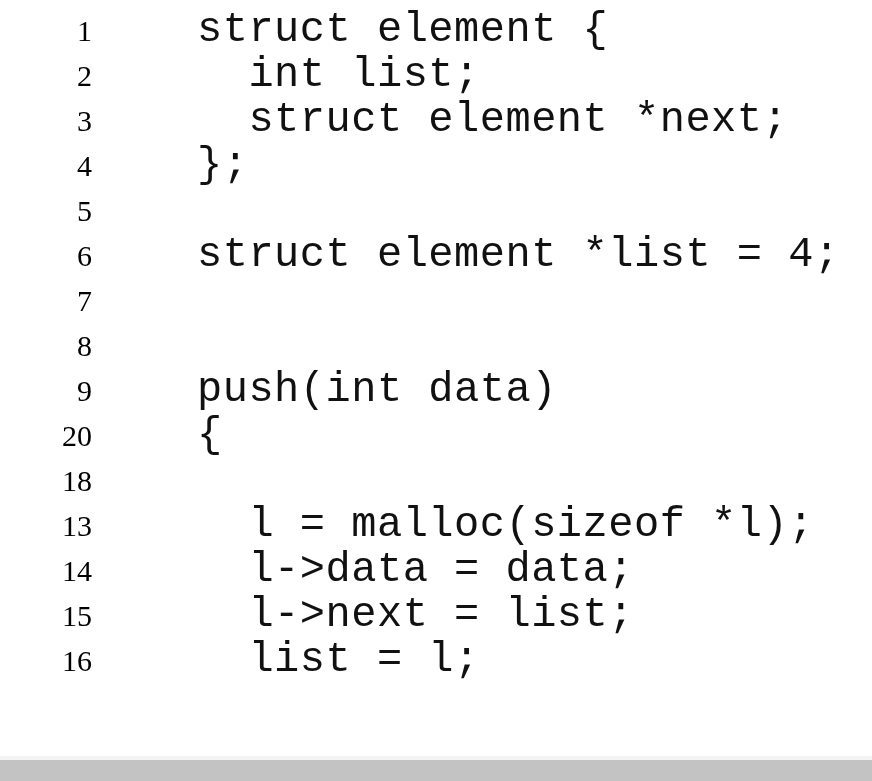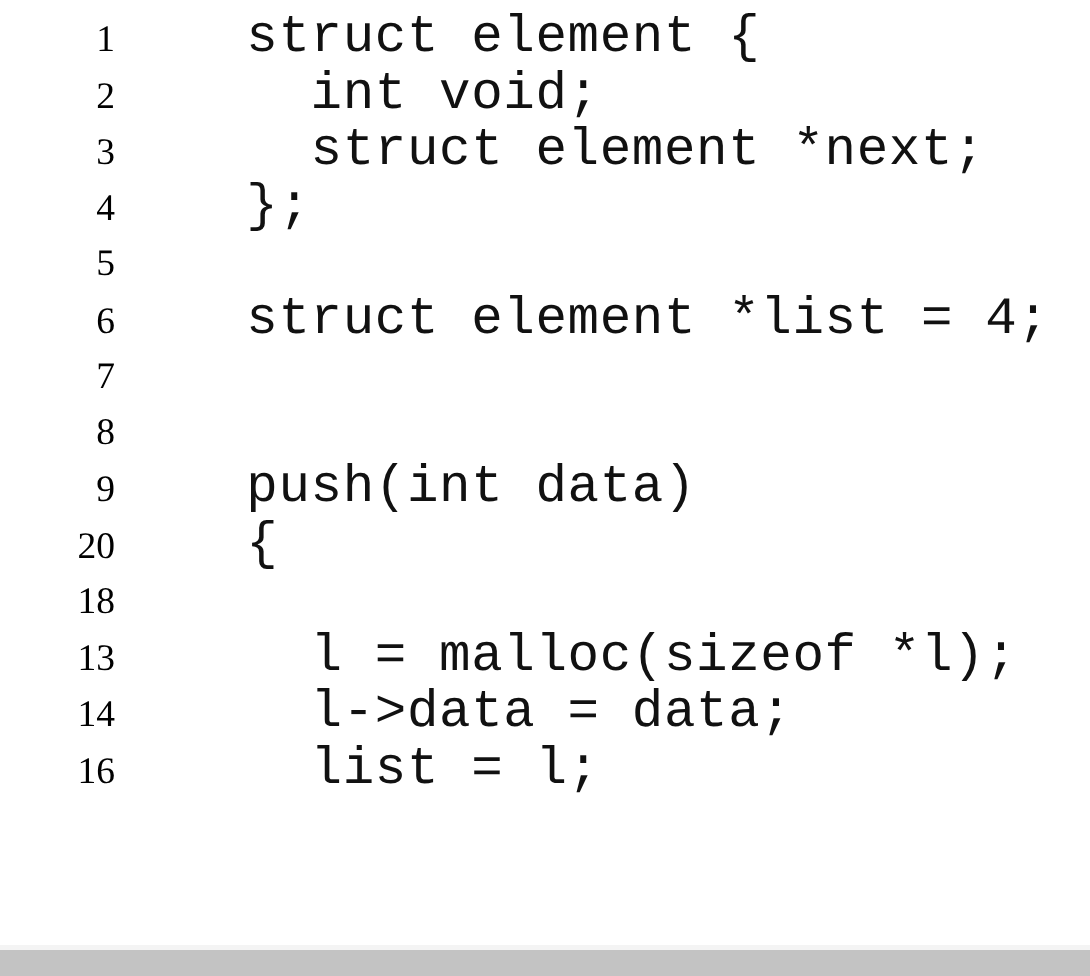--- a/index.html
+++ b/index.html
@@ -90,21 +90,21 @@
   <div id="code-listing">
 
   <div class="code-line">
         <span class="line-number">1</span>
         <span class="line-gutter-gap"></span>
         <span class="line-code">struct element {</span>
       </div>
       <div class="code-line">
         <span class="line-number">2</span>
         <span class="line-gutter-gap"></span>
-        <span class="line-code">  int void;</span>
+        <span class="line-code">  int list;</span>
       </div>
       <div class="code-line">
         <span class="line-number">3</span>
         <span class="line-gutter-gap"></span>
         <span class="line-code">  struct element *next;</span>
       </div>
       <div class="code-line">
         <span class="line-number">4</span>
         <span class="line-gutter-gap"></span>
         <span class="line-code">};</span>
@@ -147,20 +147,25 @@
         <span class="line-number">13</span>
         <span class="line-gutter-gap"></span>
         <span class="line-code">  l = malloc(sizeof *l);</span>
       </div>
       <div class="code-line">
         <span class="line-number">14</span>
         <span class="line-gutter-gap"></span>
         <span class="line-code">  l-&gt;data = data;</span>
       </div>
       <div class="code-line">
+        <span class="line-number">15</span>
+        <span class="line-gutter-gap"></span>
+        <span class="line-code">  l-&gt;next = list;</span>
+      </div>
+      <div class="code-line">
         <span class="line-number">16</span>
         <span class="line-gutter-gap"></span>
         <span class="line-code">  list = l;</span>
       </div>
     </div>
 
   <div id="footer-bar-highlight"></div>
   <div id="footer-bar"></div>
 
 </div>

